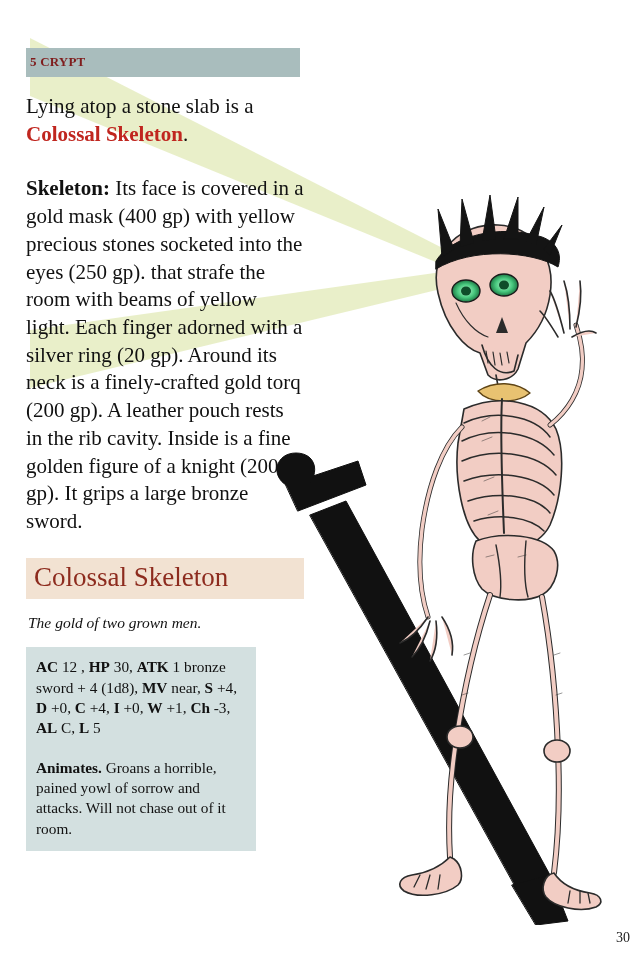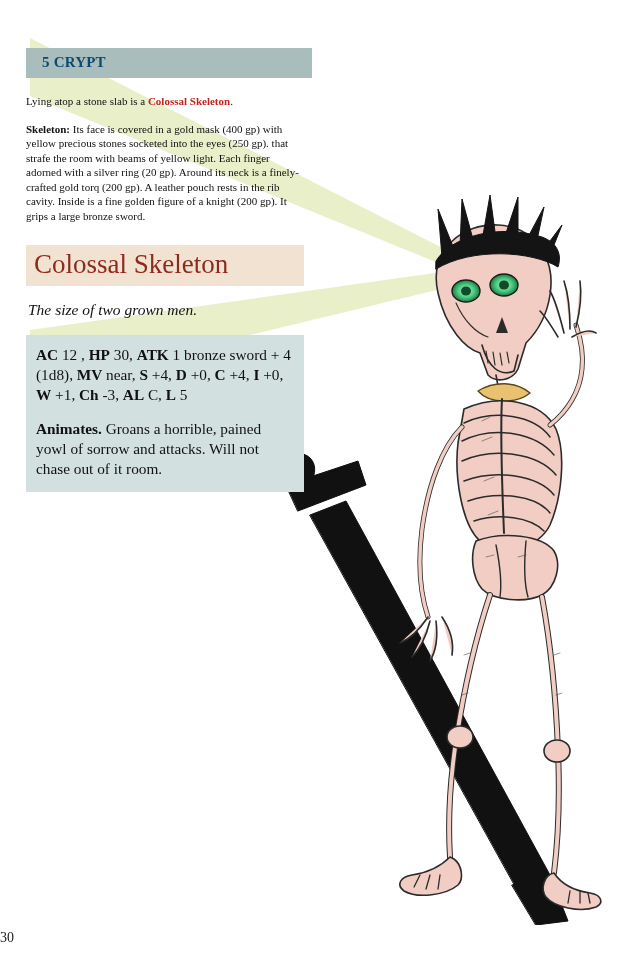--- a/index.html
+++ b/index.html
@@ -34,37 +34,37 @@
   
   .column {
     position: absolute;
     left: 26px;
     top: 48px;
     width: 278px;
   }
 
   .section-header {
     background: #a9bdbd;
-    color: #0c4a6e;
+    color: #7f1d1d;
     font-weight: bold;
-    font-size: 15px;
+    font-size: 13px;
     letter-spacing: 0.2px;
-    padding: 6px 8px 7px 16px;
+    padding: 6px 8px 7px 4px;
     width: 262px;
     box-sizing: content-box;
   }
 
   p {
     margin: 0 0 0 0;
-    font-size: 11px;
+    font-size: 21px;
     line-height: 1.32;
   }
 
   .para {
-    margin-top: 13px;
+    margin-top: 27px;
   }
 
   .lead {
     margin-top: 16px;
   }
 
   .red {
     color: #c0261f;
     font-weight: bold;
   }
@@ -92,38 +92,38 @@
   .monster-flavor {
     font-style: italic;
     font-size: 15.5px;
     margin-top: 14px;
     padding-left: 2px;
   }
 
   .stat-block {
     margin-top: 14px;
     background: #d3e0e0;
-    width: 278px;
+    width: 230px;
     padding: 10px 10px 12px 10px;
     box-sizing: border-box;
   }
   .stat-block p {
     font-size: 15.3px;
     line-height: 1.33;
   }
   .stat-block p + p {
-    margin-top: 13px;
+    margin-top: 19px;
   }
 
   .page-number {
     position: absolute;
     left: 0;
     right: 0;
     top: 930px;
-    text-align: left;
+    text-align: right;
     font-size: 14px;
     color: #222;
   }
 
   
   .art {
     position: absolute;
     left: 250px;
     top: 185px;
     width: 380px;
@@ -261,21 +261,21 @@
 
     <p class="para">
       <b>Skeleton:</b><span> Its face is covered in a gold mask (400 gp) with yellow precious stones socketed into the eyes (250 gp). that strafe the room with beams of yellow light. Each finger adorned with a silver ring (20 gp). Around its neck is a finely-crafted gold torq (200 gp). A leather pouch rests in the rib cavity. Inside is a fine golden figure of a knight (200 gp). It grips a large bronze sword.</span>
     </p>
 
 
     <div class="monster-title-bar">
       <div class="monster-title">Colossal Skeleton</div>
     </div>
 
-    <p class="monster-flavor">The size of two grown men.</p>
+    <p class="monster-flavor">The gold of two grown men.</p>
 
     <div class="stat-block">
       <p>
         <b>AC</b><span> 12 , </span><b>HP</b><span> 30, </span><b>ATK</b><span> 1 bronze sword + 4 (1d8), </span><b>MV</b><span> near, </span><b>S</b><span> +4,  </span><b>D</b><span> +0, </span><b>C</b><span> +4, </span><b>I</b><span> +0, </span><b>W</b><span> +1, </span><b>Ch</b><span> -3, </span><b>AL</b><span> C, </span><b>L</b><span> 5</span>
       </p>
 
       <p>
         <b>Animates.</b><span> Groans a horrible, pained yowl of sorrow and attacks. Will not chase out of it room.</span>
       </p>
 

